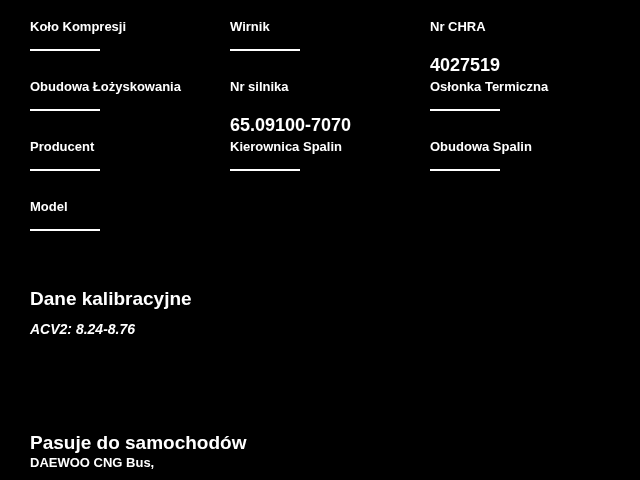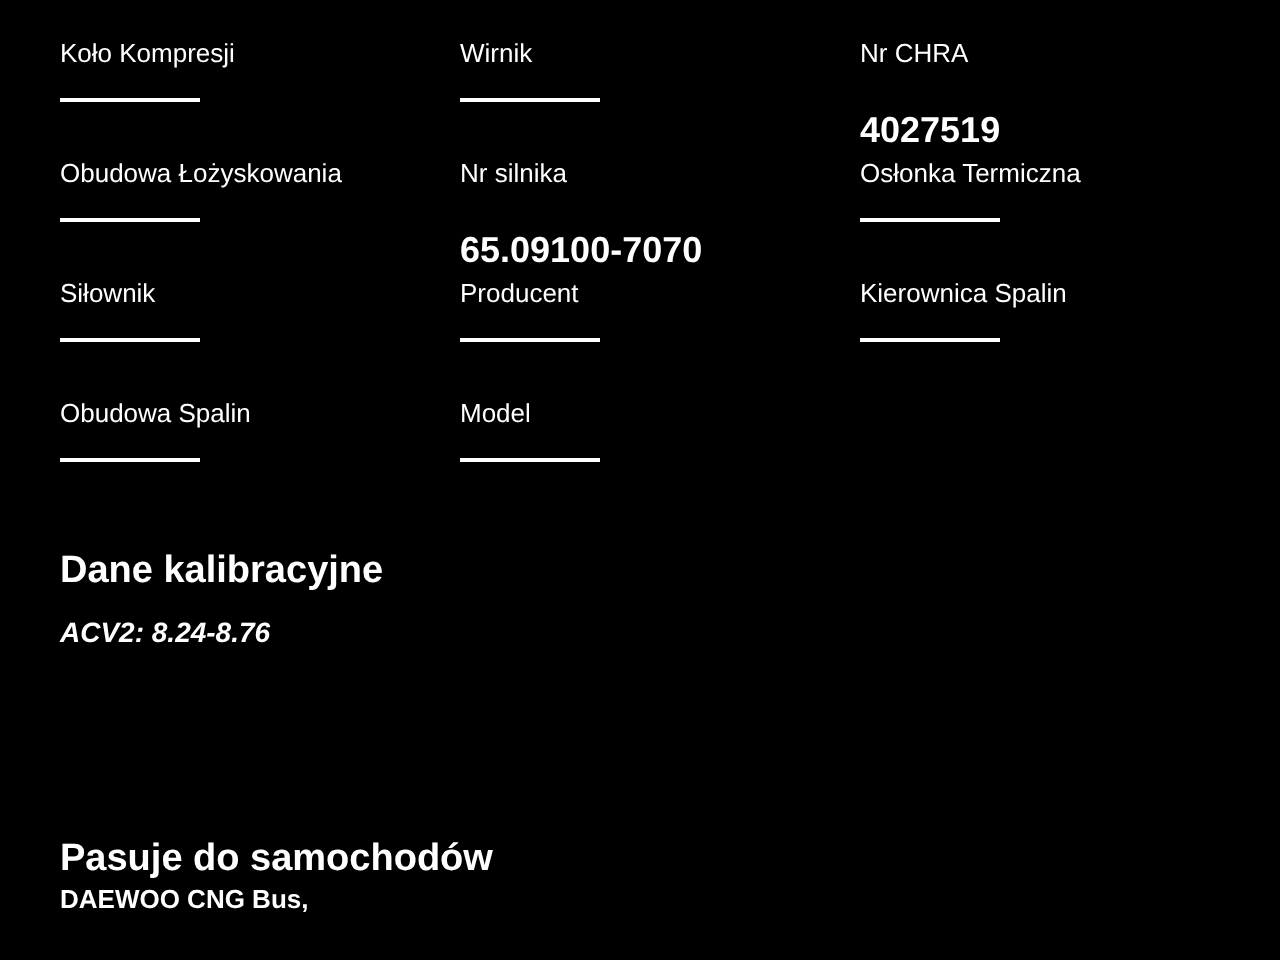--- a/index.html
+++ b/index.html
@@ -25,21 +25,21 @@
     grid-template-columns: 200px 200px 200px;
     grid-auto-rows: 60px;
   }
   .cell {
     padding-top: 7px;
     box-sizing: border-box;
   }
   .cell-label {
     font-size: 13px;
     line-height: 16px;
-    font-weight: normal;
+    font-weight: bold;
     white-space: nowrap;
   }
   .cell-value {
     font-size: 18px;
     line-height: 21px;
     font-weight: bold;
     margin-top: 20px;
     white-space: nowrap;
   }
   .cell-line {
@@ -48,21 +48,21 @@
     background: #ffffff;
     margin-top: 14px;
   }
   .section-heading {
     font-size: 19px;
     line-height: 23px;
     font-weight: bold;
     white-space: nowrap;
   }
   .calibration-heading {
-    margin-top: 22px;
+    margin-top: 35px;
   }
   .calibration-value {
     margin-top: 11px;
     font-size: 14px;
     line-height: 16px;
     font-weight: bold;
     white-space: nowrap;
     font-style: italic;
   }
   .fits-heading {
@@ -113,25 +113,20 @@
       <div class="cell-value">65.09100-7070</div>
 
     </div>
 
     <div class="cell">
       <div class="cell-label">Osłonka Termiczna</div>
 
       <div class="cell-line"></div>
     </div>
 
-    <div class="cell">
-      <div class="cell-label">Siłownik</div>
-
-      <div class="cell-line"></div>
-    </div>
 
     <div class="cell">
       <div class="cell-label">Producent</div>
 
       <div class="cell-line"></div>
     </div>
 
     <div class="cell">
       <div class="cell-label">Kierownica Spalin</div>
 

